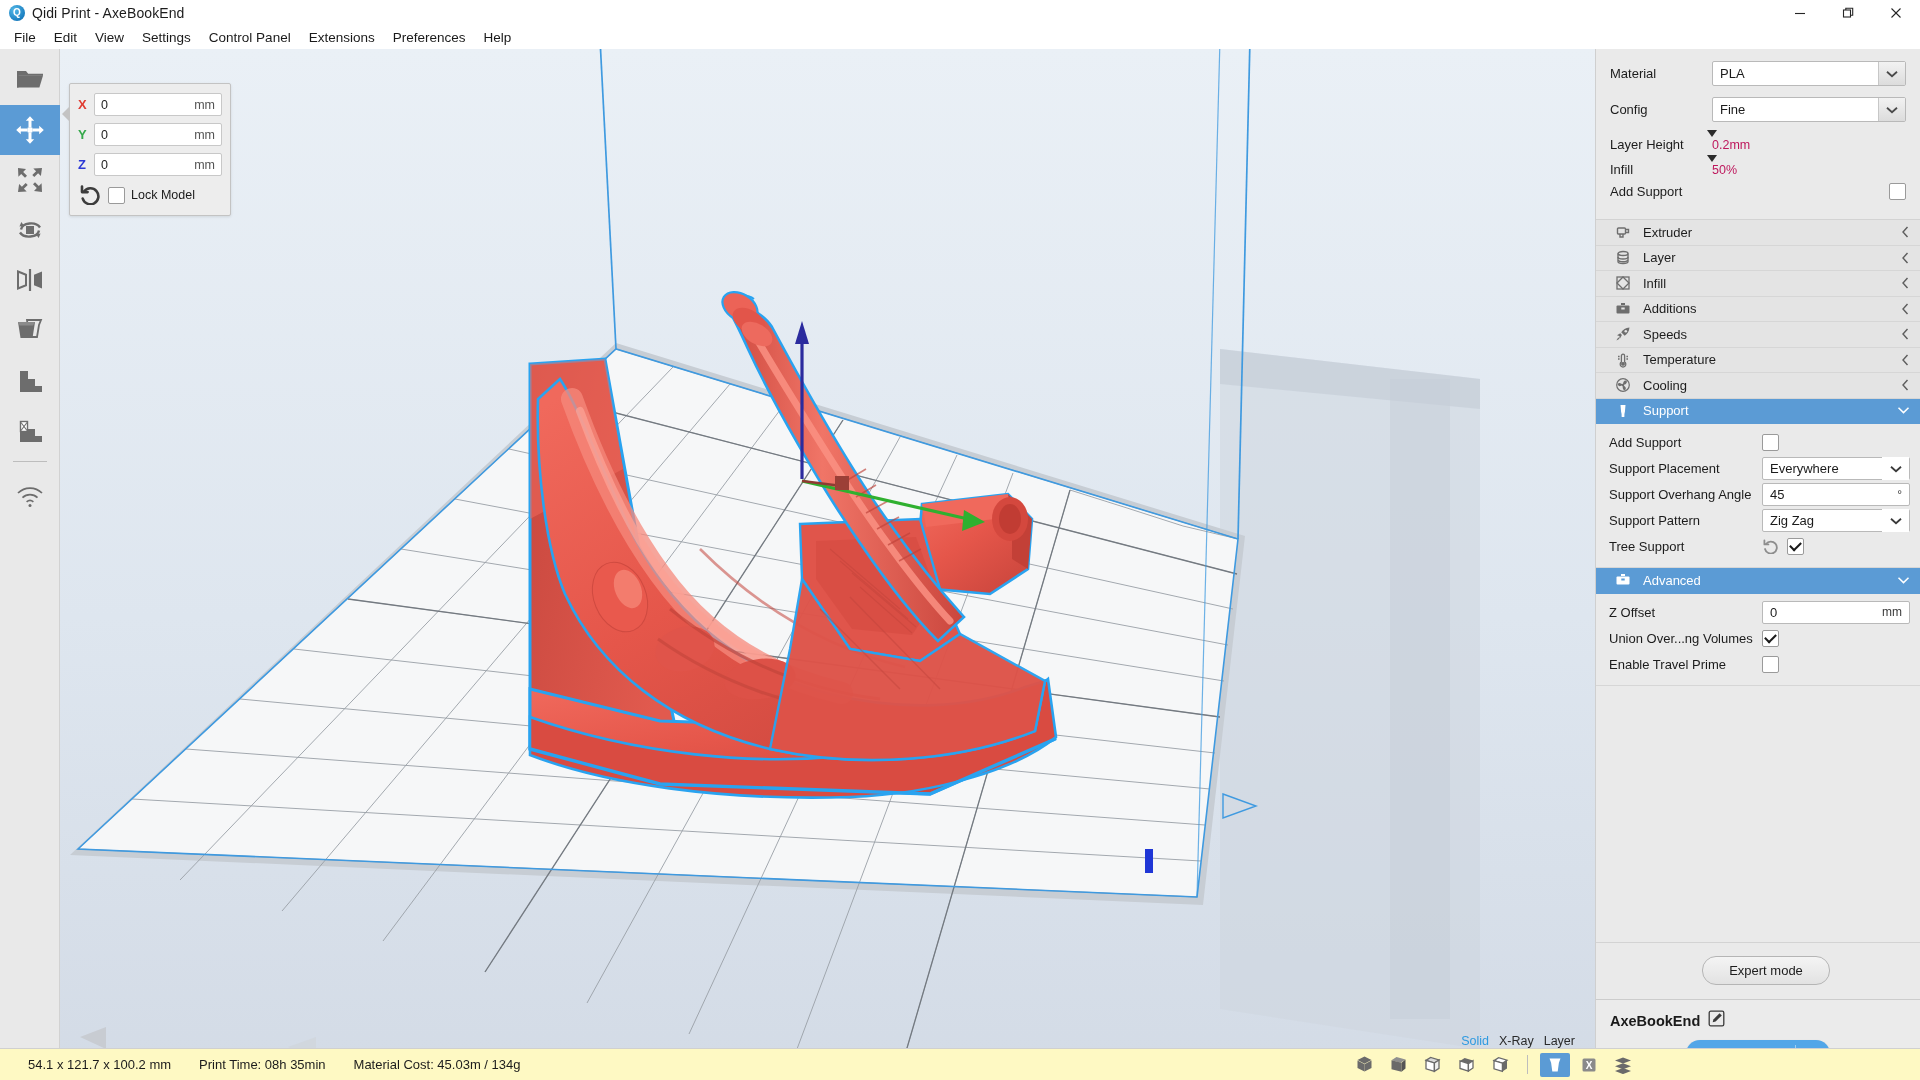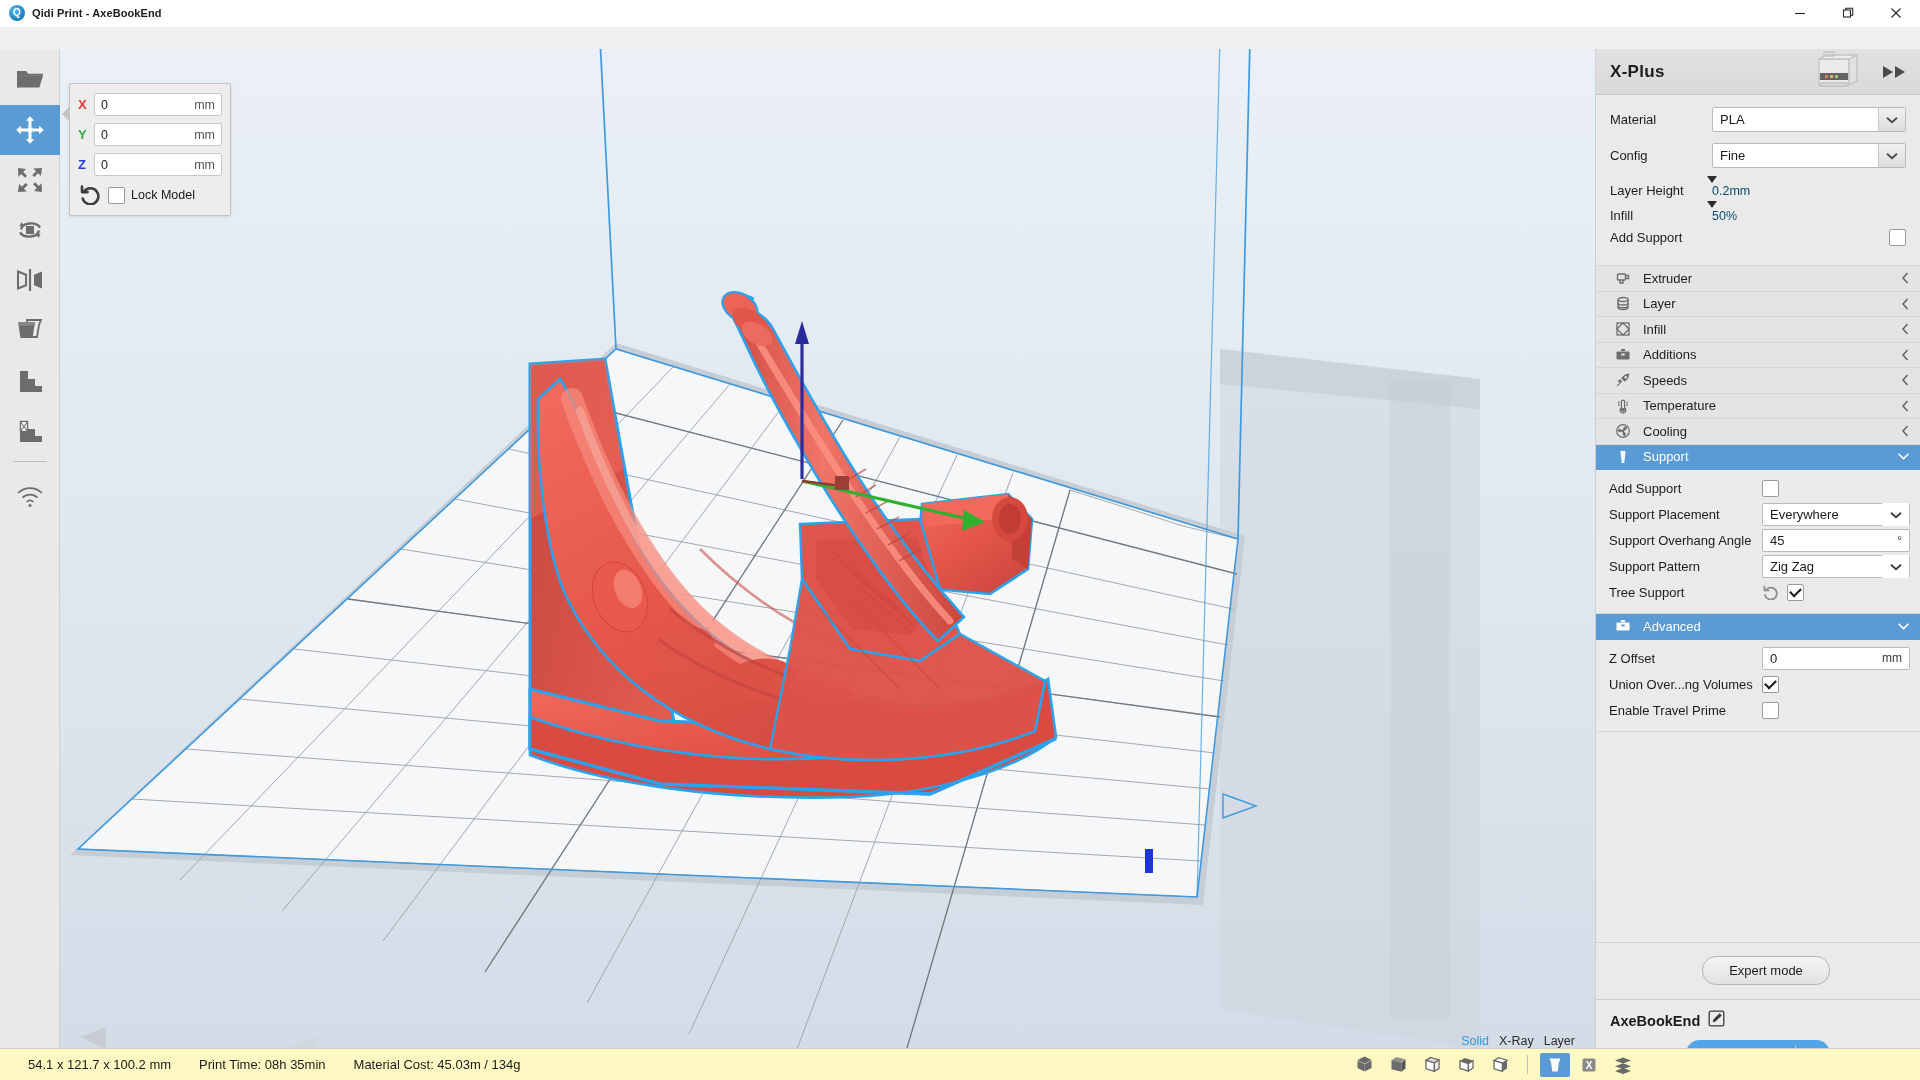--- a/index.html
+++ b/index.html
@@ -20,21 +20,21 @@
   .tb-icon {
     width: 16px; height: 16px; margin-left: 9px; margin-right: 7px;
     border-radius: 50%;
     background: radial-gradient(circle at 35% 32%, #55b9e8 0%, #1a7fc1 70%, #0d5f95 100%);
     position: relative; flex: none;
   }
   .tb-icon::after {
     content: "Q"; position: absolute; inset: 0; color: #fff;
     font-size: 10px; font-weight: bold; text-align: center; line-height: 16px;
   }
-  .tb-title { font-size: 11px; color: #1c1c1c; letter-spacing: .1px; font-weight: bold; }
+  .tb-title { font-size: 14px; color: #1c1c1c; letter-spacing: .1px; }
   .tb-controls { margin-left: auto; display: flex; height: 27px; }
   .tb-btn {
     width: 48px; height: 27px; display: flex; align-items: center; justify-content: center;
     color: #262626;
   }
   .tb-btn svg { display: block; }
 
   
   .menubar {
     height: 22px; background: #ffffff; display: flex; align-items: center;
@@ -136,21 +136,21 @@
   .sliderwrap { flex: 1; padding-top: 2px; }
   .slider { position: relative; height: 10px; }
   .slider .track { position: absolute; top: 6px; left: 0; right: 0; height: 1px; background: #8a8a8a; }
   .slider .ticks { position: absolute; top: 1px; left: 0; right: 0; height: 7px; display: flex; justify-content: space-between; }
   .slider .ticks i { width: 1px; height: 7px; background: #8a8a8a; display: block; }
   .slider .thumb {
     position: absolute; top: -5px; width: 0; height: 0;
     border-left: 5px solid transparent; border-right: 5px solid transparent; border-top: 7px solid #2b2b2b;
     transform: translateX(-5px);
   }
-  .slider-val { text-align: center; font-size: 12.5px; color: #0c4a6e; margin-top: 1px; }
+  .slider-val { text-align: center; font-size: 12.5px; color: #be185d; margin-top: 1px; }
   .qrow.sliderrow { align-items: flex-start; margin-bottom: 5px; }
   .qrow.sliderrow .qlabel { padding-top: 4px; }
 
   
   .accordion { border-top: 1px solid #d3d3d3; }
   .acc-head {
     height: 25.5px; display: flex; align-items: center; padding: 0 10px 0 19px;
     background: #e4e4e4; border-bottom: 1px solid #d6d6d6; color: #1d1d1d; font-size: 13px;
   }
   .acc-head .ico { width: 22px; display: flex; align-items: center; color: #6e6e6e; }
@@ -232,20 +232,30 @@
       </div>
       <div class="tb-btn close">
         <svg width="12" height="12" viewBox="0 0 12 12">
           <line x1="1.5" y1="1.5" x2="10.5" y2="10.5" stroke="currentColor" stroke-width="1.1"></line>
           <line x1="10.5" y1="1.5" x2="1.5" y2="10.5" stroke="currentColor" stroke-width="1.1"></line>
         </svg>
       </div>
     </div>
   </div>
 
+  <div class="menubar">
+    <div class="menu-item">File</div>
+    <div class="menu-item">Edit</div>
+    <div class="menu-item">View</div>
+    <div class="menu-item">Settings</div>
+    <div class="menu-item">Control Panel</div>
+    <div class="menu-item">Extensions</div>
+    <div class="menu-item">Preferences</div>
+    <div class="menu-item">Help</div>
+  </div>
 
   <div class="main">
 
     <div class="lefttools">
 
       <div class="tool">
         <span>
         <svg width="30" height="26" viewBox="0 0 30 26" fill="#6d6d6d">
           <path d="M2 4h9l2.2 2.8H28v2H2z"></path>
           <path d="M2 8.6h26l-3.6 12H2z"></path>
@@ -547,42 +557,20 @@
           <span class="vm active">Solid</span>
           <span class="vm">X-Ray</span>
           <span class="vm">Layer</span>
         </div>
 
       </div>
     </div>
 
     <div class="rightpanel">
 
-      <div class="rp-header">
-        <span class="rp-printer-name">X-Plus</span>
-        <span class="rp-printer-img">
-          <svg width="62" height="40" viewBox="0 0 62 40" fill="none" stroke="#b9b9b9" stroke-width="1.3">
-            <path d="M13 9h30v26H13z" fill="#efefef"></path>
-            <path d="M43 9l8-4v26l-8 4z" fill="#e3e3e3"></path>
-            <path d="M13 9l8-4h30l-8 4z" fill="#f4f4f4"></path>
-            <path d="M18 2h10v4H18z"></path>
-            <rect x="14" y="23" width="28" height="7" fill="#3a3a3a" stroke="none"></rect>
-            <rect x="19" y="25" width="3" height="3" fill="#e05a3d" stroke="none"></rect>
-            <rect x="24" y="25" width="3" height="3" fill="#eaa33d" stroke="none"></rect>
-            <rect x="29" y="25" width="3" height="3" fill="#7bb86a" stroke="none"></rect>
-            <path d="M15 33h26v3H15z" fill="#e0e0e0"></path>
-          </svg>
-        </span>
-        <span class="rp-collapse">
-          <svg width="26" height="16" viewBox="0 0 26 16" fill="#4b4b4b">
-            <polygon points="1,2 11,8 1,14"></polygon>
-            <polygon points="13,2 23,8 13,14"></polygon>
-          </svg>
-        </span>
-      </div>
 
       <div class="quick">
 
         <div class="qrow">
           <span class="qlabel">Material</span>
           <span class="select">
             <span class="selval">PLA</span>
             <span class="caret">
               <svg width="12" height="8" viewBox="0 0 12 8" fill="none" stroke="#4a4a4a" stroke-width="1.8">
                   <polyline points="1,1.8 6,6.2 11,1.8"></polyline>

